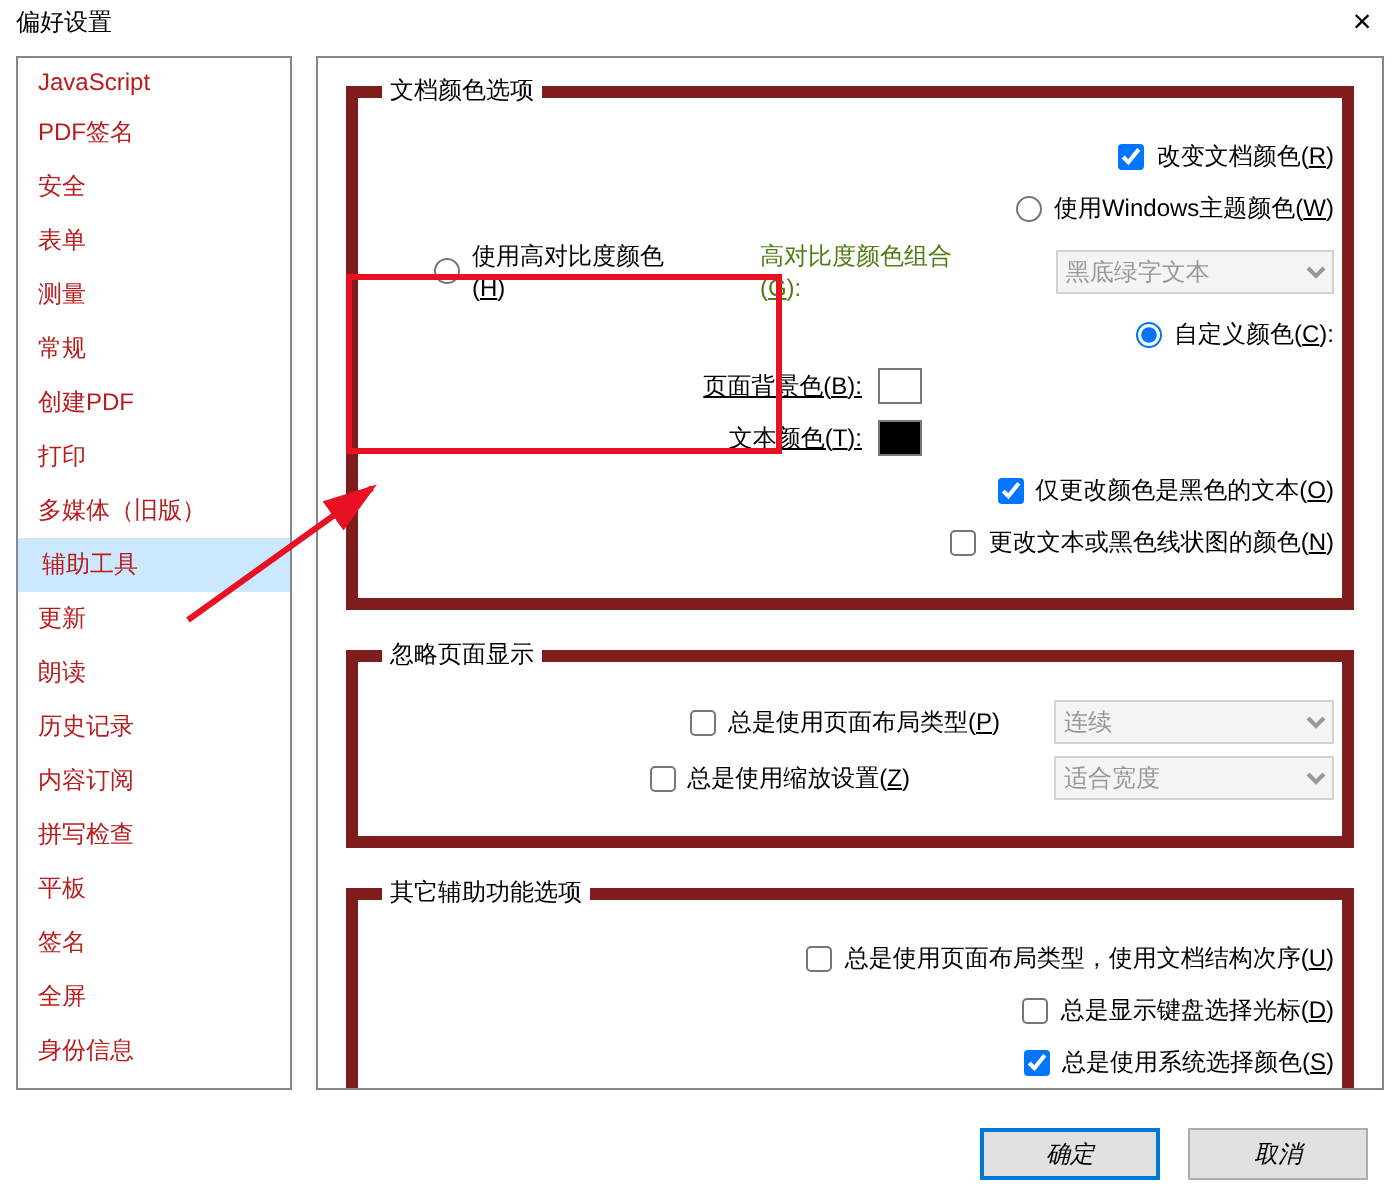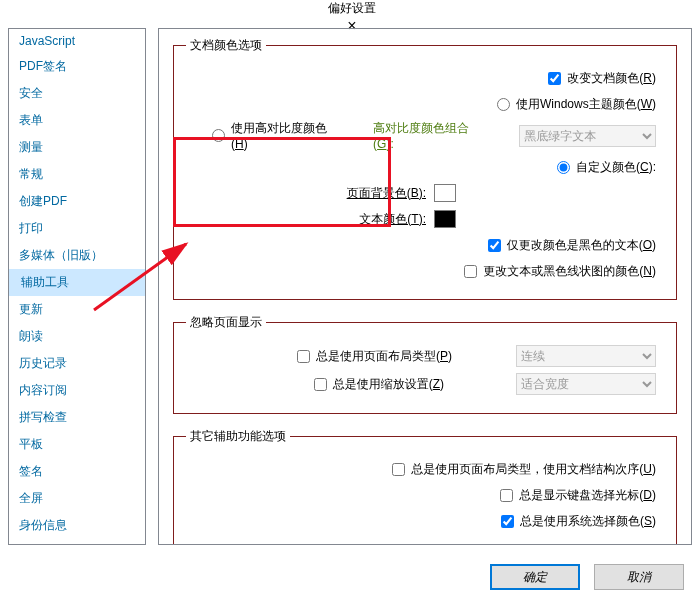--- a/index.html
+++ b/index.html
@@ -1,25 +1,25 @@
 <!DOCTYPE html>
 <html><head>
 <meta charset="utf-8">
 <style>
 * { box-sizing: border-box; margin: 0; padding: 0; font-family: "Microsoft YaHei", "SimSun", sans-serif; font-size: 12px; }
 body { background: #fff; width: 700px; height: 600px; overflow: hidden; position: relative; }
-.titlebar { height: 24px; display: flex; align-items: center; justify-content: space-between; padding: 0 4px 0 8px; border-bottom: 1px solid #fff; flex-direction: column; }
+.titlebar { height: 24px; display: flex; align-items: center; justify-content: space-between; padding: 0 4px 0 8px; border-bottom: 1px solid #fff; }
 .titlebar .title { font-size: 12px; color: #000; }
 .titlebar .close { font-size: 16px; font-family: Arial; cursor: pointer; width: 30px; text-align: center; }
 .main { display: flex; position: absolute; top: 28px; left: 8px; right: 8px; bottom: 55px; }
 .sidebar { width: 138px; border: 1px solid #828790; background: #fff; overflow-y: auto; }
-.sidebar-item { padding: 5px 10px; cursor: pointer; color: #0369a1; }
+.sidebar-item { padding: 5px 10px; cursor: pointer; color: #b91c1c; }
 .sidebar-item.selected { background: #cce8ff; padding-left: 12px; }
 .content { flex: 1; border: 1px solid #828790; margin-left: 12px; padding: 8px 14px; overflow-y: auto; position: relative; }
-fieldset { border: 1px solid #7f1d1d; margin-bottom: 14px; padding: 8px 20px 12px 12px; }
+fieldset { border: 6px solid #7f1d1d; margin-bottom: 14px; padding: 8px 4px 12px 12px; }
 legend { padding: 0 4px; color: #000; }
 .row { display: flex; align-items: center; margin: 6px 0 6px 8px; min-height: 20px; justify-content: flex-end; }
 .row.indent { margin-left: 26px; }
 .row.indent2 { margin-left: 60px; justify-content: flex-end; width: 210px; text-decoration: underline; }
 input[type=checkbox], input[type=radio] { margin-right: 6px; }
 .u { text-decoration: underline; }
 .disabled { color: #4d7c0f; }
 .swatch { width: 22px; height: 18px; border: 1px solid #7a7a7a; margin-left: 8px; display: inline-block; }
 .swatch.white { background: #fff; }
 .swatch.black { background: #000; }
@@ -108,21 +108,21 @@
         <input type="checkbox" style="">
         <span><span>更改文本或黑色线状图的颜色(</span><span class="u">N</span><span>)</span></span>
       </div>
     </fieldset>
 
     <fieldset>
       <legend>忽略页面显示</legend>
       <div class="row">
         <input type="checkbox" style="">
         <span><span>总是使用页面布局类型(</span><span class="u">P</span><span>)</span></span>
-        <select disabled="" style="margin-left:64px"><option>连续</option></select>
+        <select disabled="" style="margin-left:27px"><option>连续</option></select>
       </div>
       <div class="row">
         <input type="checkbox" style="">
         <span><span>总是使用缩放设置(</span><span class="u">Z</span><span>)</span></span>
         <select disabled="" style="margin-left:72px"><option>适合宽度</option></select>
       </div>
     </fieldset>
 
     <fieldset>
       <legend>其它辅助功能选项</legend>

